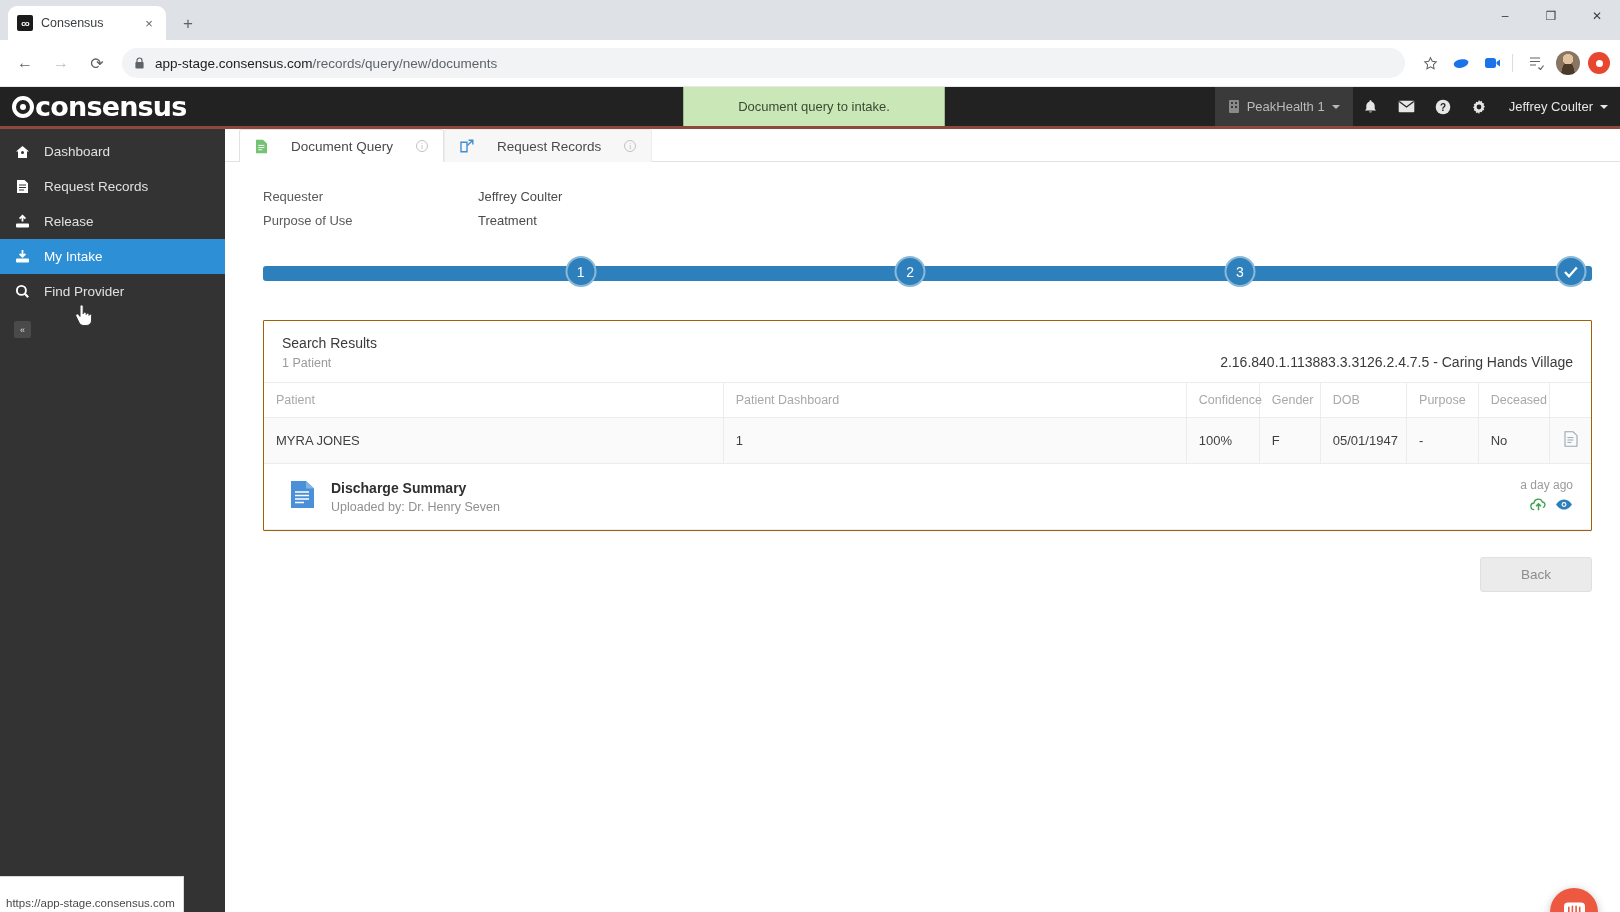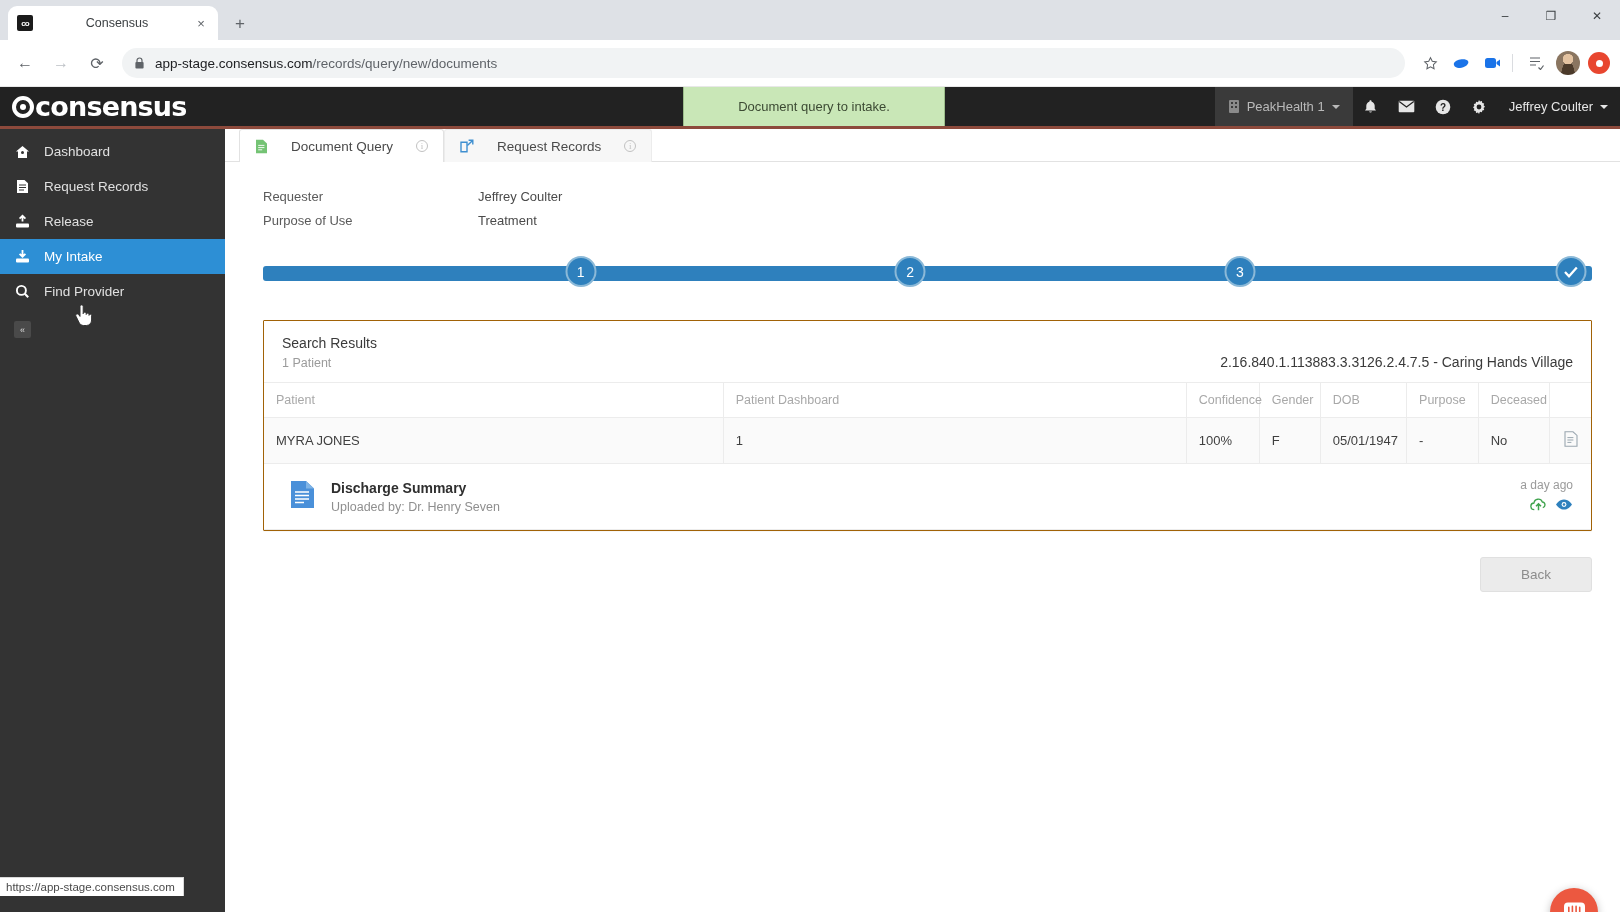--- a/index.html
+++ b/index.html
@@ -13,30 +13,29 @@
 
   
   .browser-tabbar {
     height: 40px;
     background: #dee1e6;
     display: flex;
     align-items: flex-end;
     position: relative;
   }
   .tab {
-    width: 210px;
+    width: 158px;
     height: 34px;
     background: #ffffff;
     border-radius: 9px 9px 0 0;
     display: flex;
     align-items: center;
     padding: 0 9px;
     margin-left: 8px;
     position: relative;
-    text-align: center;
   }
   .tab-favicon {
     width: 16px; height: 16px;
     background: #1b1b1b;
     border-radius: 2px;
     display: flex; align-items: center; justify-content: center;
     flex: none;
     margin-right: 8px;
   }
   .tab-favicon span {
@@ -381,27 +380,27 @@
     right: 22px; bottom: 20px;
     width: 48px; height: 48px;
     border-radius: 50%;
     background: #ec5840;
     display: flex; align-items: center; justify-content: center;
     box-shadow: 0 2px 8px rgba(0,0,0,.25);
   }
 
   .status-bar {
     position: fixed;
-    left: 0; bottom: 16px;
+    left: 0; bottom: 0;
     background: #ffffff;
     border: 1px solid #d9d9d9;
     border-left: none; border-bottom: none;
     font-size: 11.5px;
     color: #4a4a4a;
-    padding: 3px 8px 3px 6px;
+    padding: 20px 8px 3px 6px;
     margin-top: 12px;
   }
 </style>
 </head>
 <body>
 
 <div class="browser-tabbar">
   <div class="tab">
     <span class="tab-favicon">
         <span>co</span>

